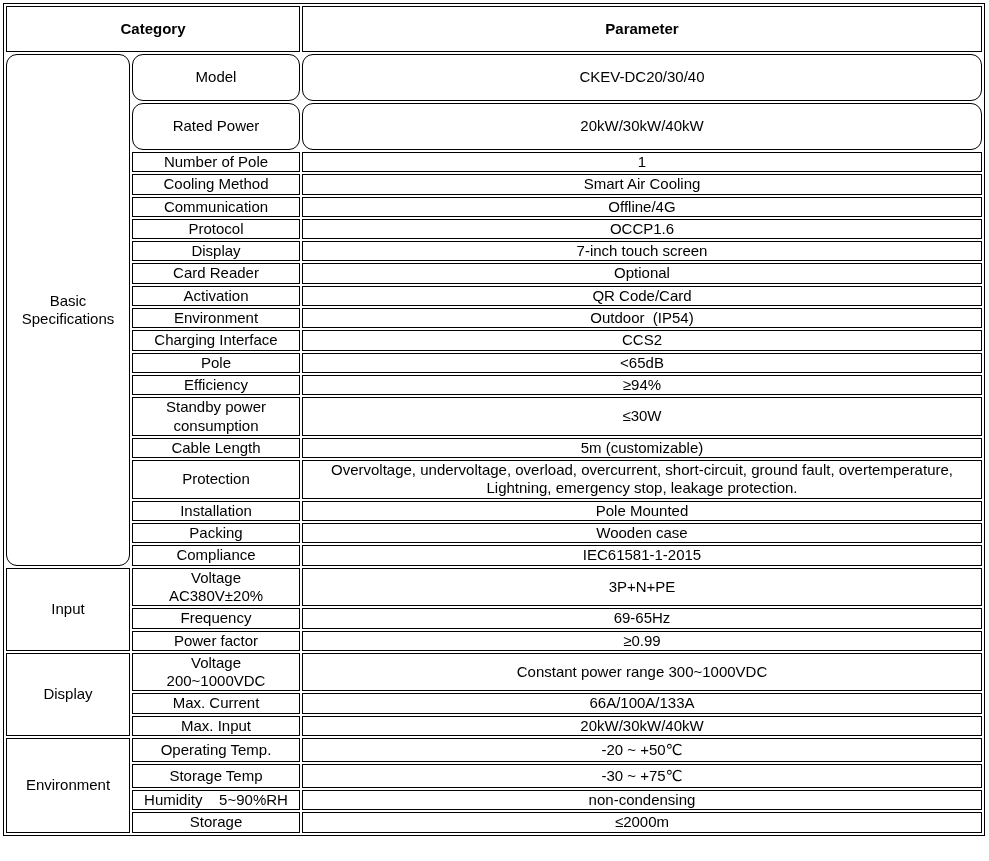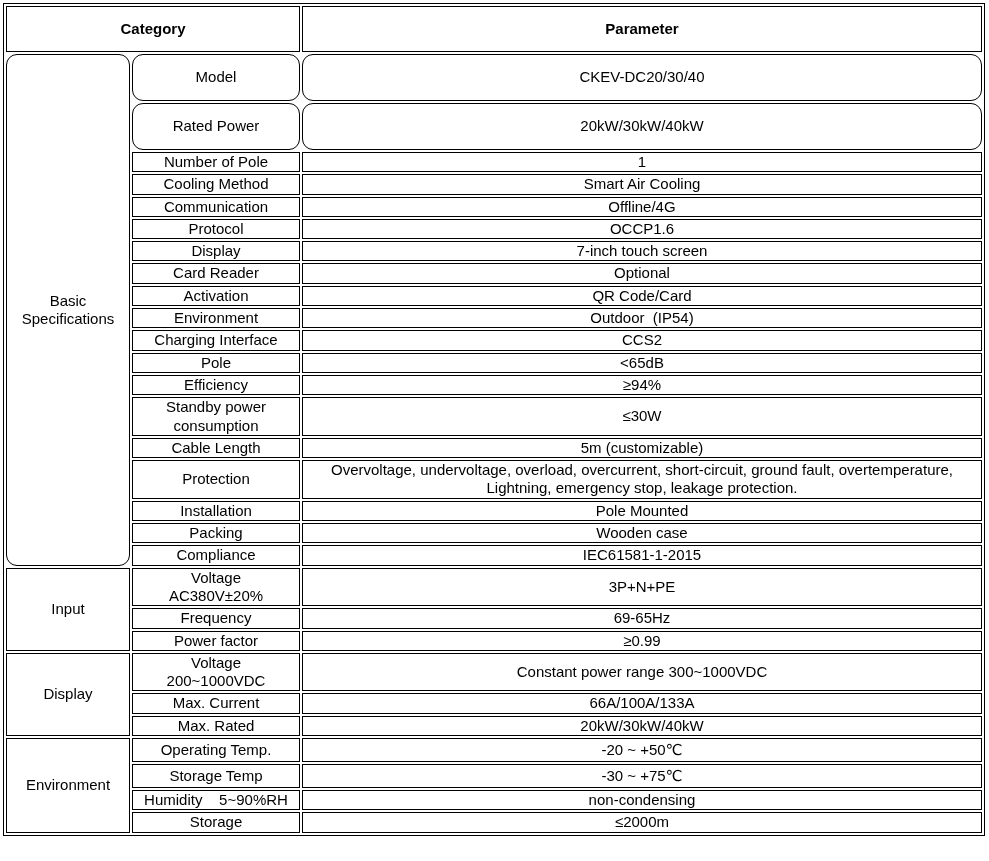--- a/index.html
+++ b/index.html
@@ -159,21 +159,21 @@
         <td rowspan="3">Display</td>
         <td>Voltage
 200~1000VDC</td>
         <td>Constant power range 300~1000VDC</td>
       </tr>
       <tr class="rh-sm">
         <td>Max. Current</td>
         <td>66A/100A/133A</td>
       </tr>
       <tr class="rh-sm">
-        <td>Max. Rated</td>
+        <td>Max. Input</td>
         <td>20kW/30kW/40kW</td>
       </tr>
 
       <tr class="rh-env">
         <td rowspan="4">Environment</td>
         <td>Operating Temp.</td>
         <td>-20 ~ +50℃</td>
       </tr>
       <tr class="rh-env">
         <td>Storage Temp</td>

